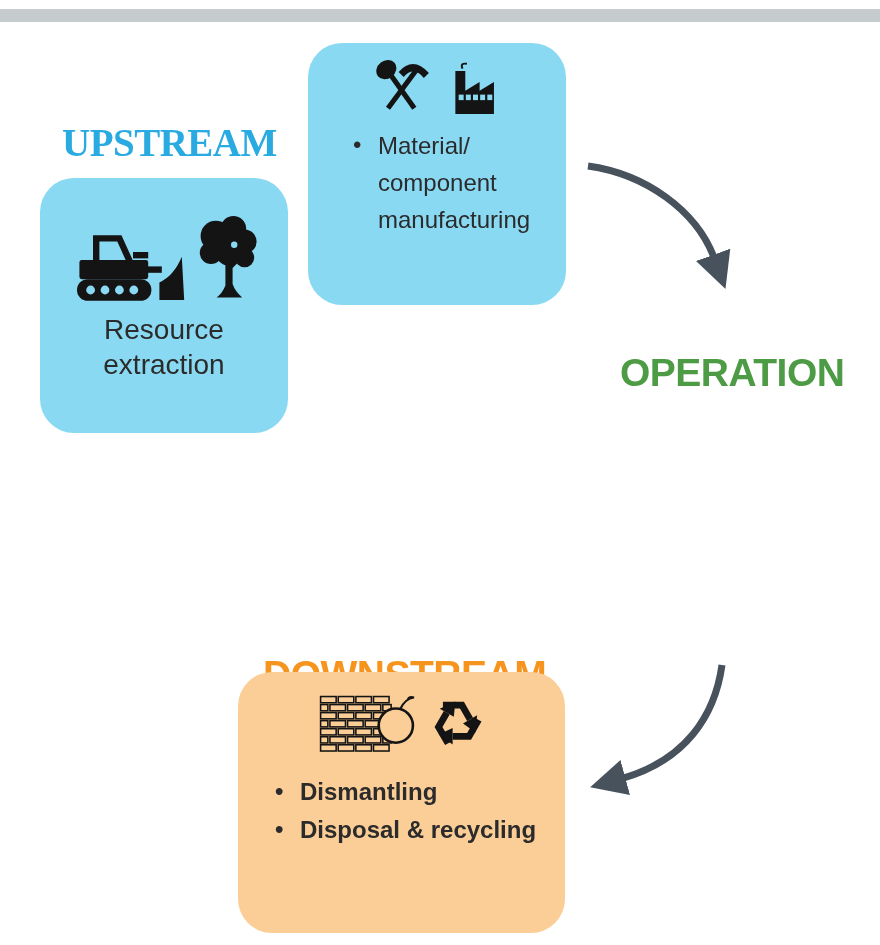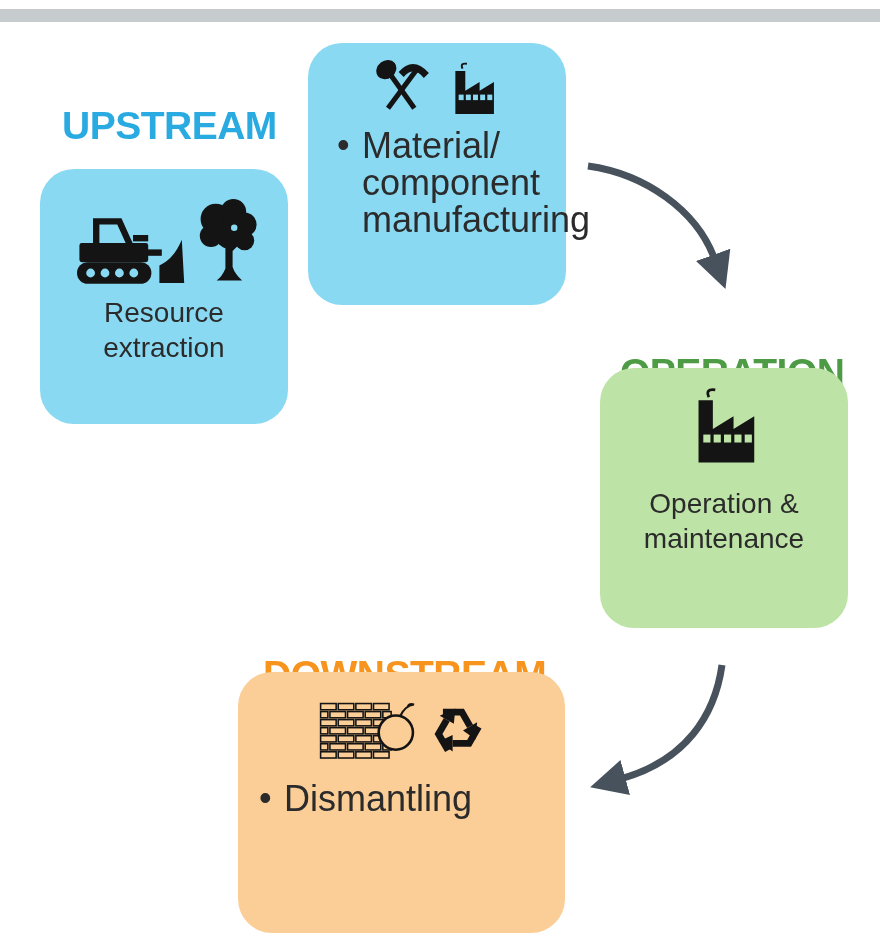--- a/index.html
+++ b/index.html
@@ -1,33 +1,33 @@
 <!DOCTYPE html>
 <html style="--bar: #C6CBCE; --upstream-accent: #29ABE2; --upstream-box: #8AD9F3; --operation-accent: #4E9B45; --operation-box: #BEE3A6; --downstream-accent: #F7941E; --downstream-box: #FBCE97; --arrow: #47525D; --text: #2B2B2B; --icon: #141414;"><head>
 <meta charset="utf-8">
 <style>
   html,body{margin:0;padding:0;background:#ffffff;}
   .page{position:relative;width:880px;height:945px;background:#fff;overflow:hidden;
         font-family:"Liberation Sans","DejaVu Sans",sans-serif;color:var(--text,#2B2B2B);}
   .top-bar{position:absolute;left:0;top:9px;width:880px;height:13px;background:var(--bar,#C6CBCE);}
   .stage-label{position:absolute;font-size:39px;font-weight:700;letter-spacing:-0.5px;line-height:1;white-space:nowrap;}
-  .label-upstream{left:62px;top:74px;color:var(--upstream-accent,#29ABE2);}
+  .label-upstream{left:62px;top:91px;color:var(--upstream-accent,#29ABE2);font-family:Liberation Serif, serif;}
   .label-operation{left:620px;top:321px;color:var(--operation-accent,#4E9B45);}
   .label-downstream{left:263px;top:623px;color:var(--downstream-accent,#F7941E);}
   .box{position:absolute;border-radius:34px;box-sizing:border-box;}
-  .box-resource{left:40px;top:169px;width:248px;height:255px;background:var(--upstream-box,#8AD9F3);padding-top:26px;}
+  .box-resource{left:40px;top:178px;width:248px;height:255px;background:var(--upstream-box,#8AD9F3);padding-top:34px;}
   .box-manufacturing{left:308px;top:43px;width:258px;height:262px;background:var(--upstream-box,#8AD9F3);padding-top:16px;}
   .box-operation{left:600px;top:368px;width:248px;height:260px;background:var(--operation-box,#BEE3A6);padding-top:18px;}
-  .box-downstream{left:238px;top:672px;width:327px;height:261px;background:var(--downstream-box,#FBCE97);padding-top:25px;}
+  .box-downstream{left:238px;top:672px;width:327px;height:261px;background:var(--downstream-box,#FBCE97);padding-top:18px;font-weight:bold;}
   .icon-row{display:flex;justify-content:center;align-items:flex-end;}
   .icon{color:var(--icon,#141414);display:inline-block;line-height:0;}
   .caption{text-align:center;font-size:28px;line-height:1.25;margin:0;padding:0 14px;}
   .box-resource .caption{margin-top:8px;}
   .box-operation .caption{margin-top:22px;}
-  ul.bullets{list-style:none;margin:1px;font-size:36px;}
+  ul.bullets{list-style:none;margin:17px;font-size:24px;}
   ul.bullets li{position:relative;padding-left:31px;}
   ul.bullets li::before{content:"\2022";position:absolute;left:6px;top:-1px;}
   .box-manufacturing ul.bullets{margin-top:12px;padding:0 8px 0 22px;line-height:37px;}
   .box-downstream ul.bullets{margin-top:17px;padding:0 6px 0 14px;line-height:38px;}
   .arrow{position:absolute;line-height:0;}
   .arrow-1{left:575px;top:152px;}
   .arrow-2{left:570px;top:655px;}
   .arrow path.curve{stroke:var(--arrow,#47525D);stroke-width:7;fill:none;}
   .arrow marker path{fill:var(--arrow,#47525D);}
 </style>
@@ -105,36 +105,20 @@
         <marker id="ah1" viewBox="0 0 10 10" refX="1.5" refY="5" markerWidth="5.2" markerHeight="5.2" orient="auto">
           <path d="M0 0 L10 5 L0 10 Z"></path>
         </marker>
       </defs>
       <path class="curve" d="M13 14 C70 22 122 58 140 108" marker-end="url(#ah1)"></path>
     </svg>
   </div>
 
   <h2 class="stage-label label-operation">OPERATION</h2>
 
-  <section class="box box-operation">
-    <div class="icon-row">
-      <span class="icon">
-        <svg width="82" height="78" viewBox="0 -4 100 98" fill="currentColor">
-          <path d="M31 10 Q26 -1 39 1" fill="none" stroke="currentColor" stroke-width="3.5"></path>
-          <path d="M18 92 V14 H36 V50 L62 34 V50 L88 34 V92 Z"></path>
-          <rect x="24" y="57" width="9" height="10" fill="#BEE3A6"></rect>
-          <rect x="37" y="57" width="9" height="10" fill="#BEE3A6"></rect>
-          <rect x="50" y="57" width="9" height="10" fill="#BEE3A6"></rect>
-          <rect x="63" y="57" width="9" height="10" fill="#BEE3A6"></rect>
-          <rect x="76" y="57" width="9" height="10" fill="#BEE3A6"></rect>
-        </svg>
-      </span>
-    </div>
-    <p class="caption">Operation &amp; maintenance</p>
-  </section>
 
   <div class="arrow arrow-2">
     <svg width="165" height="150" viewBox="0 0 165 150">
       <defs>
         <marker id="ah2" viewBox="0 0 10 10" refX="1.5" refY="5" markerWidth="5.2" markerHeight="5.2" orient="auto">
           <path d="M0 0 L10 5 L0 10 Z"></path>
         </marker>
       </defs>
       <path class="curve" d="M152 10 C145 60 116 106 50 124" marker-end="url(#ah2)"></path>
     </svg>
@@ -193,16 +177,17 @@
           <g fill="currentColor">
             <path d="M30.4 -11 L9.6 1 L28 14.2 Z"></path>
             <path d="M30.4 -11 L9.6 1 L28 14.2 Z" transform="rotate(120)"></path>
             <path d="M30.4 -11 L9.6 1 L28 14.2 Z" transform="rotate(240)"></path>
           </g>
         </svg>
       </span>
     </div>
     <ul class="bullets">
       <li>Dismantling</li>
+      <li>Disposal &amp; recycling</li>
     </ul>
   </section>
 
 </div>
 
 </body></html>

